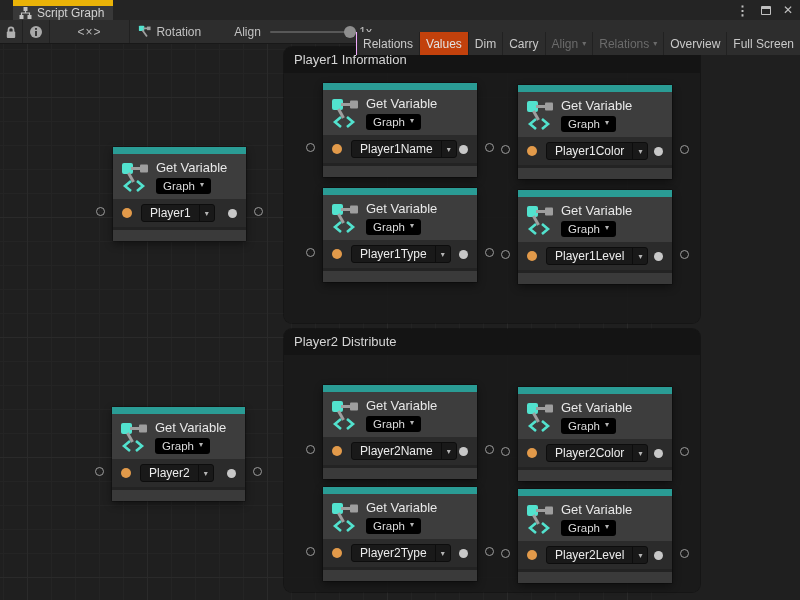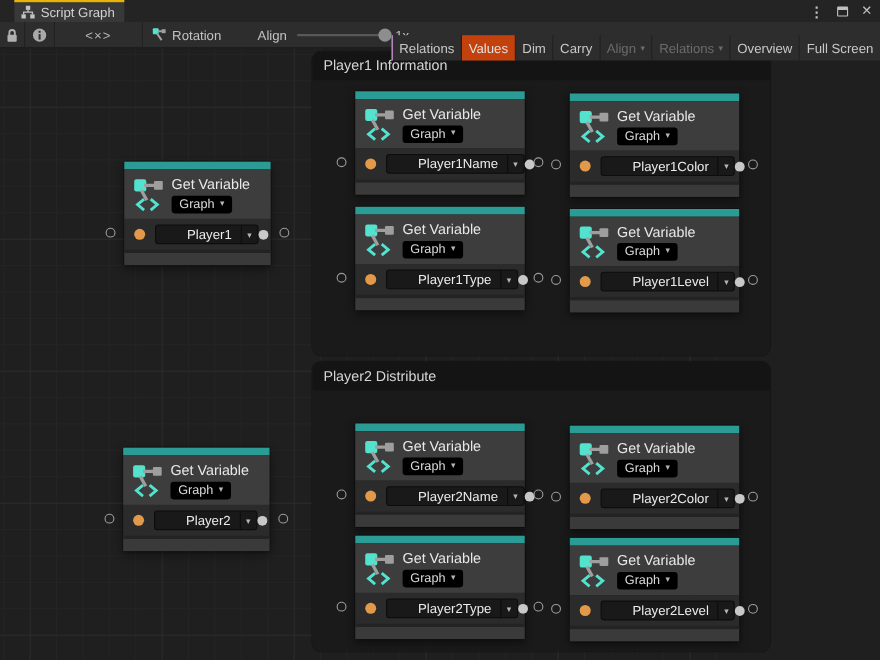--- a/index.html
+++ b/index.html
@@ -7,21 +7,21 @@
   body {
     position:relative; background:#1f1f1f;
     font-family:"Liberation Sans", sans-serif;
     -webkit-font-smoothing:antialiased;
   }
 
   
   #titlebar { position:absolute; top:0; left:0; right:0; height:20px; background:#242424; z-index:10; }
   .tab {
     position:absolute; left:13px; top:0; height:20px; min-width:100px;
-    background:#383838; border-top:2px solid #eab308;
+    background:#383838; border-top:6px solid #eab308;
     display:flex; align-items:center; gap:5px; padding:0 8px 0 6px;
     color:#d2d2d2; font-size:12px;
   }
   .win-controls { position:absolute; right:7px; top:0; height:20px; display:flex; align-items:center; gap:12px; color:#c0c0c0; }
   .kebab { font-size:13px; font-weight:bold; line-height:1; }
   .maxbox { width:10px; height:9px; border:1px solid #c0c0c0; border-top:3px solid #c0c0c0; border-radius:1px; }
   .closex { font-size:12px; line-height:1; }
 
   
   #toolbar { position:absolute; top:20px; left:0; right:0; height:24px; background:#2d2d2d; border-bottom:1px solid #181818; z-index:10; }
@@ -63,21 +63,21 @@
   
   .node { position:absolute; z-index:2; box-shadow:0 3px 9px rgba(0,0,0,0.45), 0 0 0 1px rgba(0,0,0,0.25); border-radius:1px; }
   .node-bar { height:7px; background:#2a9c95; }
   .node-head { height:45px; background:#3d3d3d; display:flex; align-items:center; padding:0 8px; gap:7px; }
   .node-head-col { display:flex; flex-direction:column; align-items:flex-start; gap:3px; }
   .node-title { font-size:13px; color:#e8e8e8; white-space:nowrap; }
   .graph-btn { display:inline-flex; align-items:flex-start; gap:5px; background:#000000; border-radius:3px; padding:2px 7px; font-size:11.5px; color:#dcdcdc; }
   .graph-caret, .var-caret { font-size:8px; color:#b5b5b5; }
   .node-body { position:relative; height:28px; background:#2b2b2b; display:flex; align-items:center; padding:0 9px; }
   .dot-orange { width:10px; height:10px; border-radius:50%; background:#e29a4a; flex:none; }
-  .var-dd { display:flex; align-items:stretch; margin-left:9px; background:#191919; border:1px solid #0d0d0d; border-radius:3px; height:18px;padding-left:20px; }
+  .var-dd { display:flex; align-items:stretch; margin-left:9px; background:#191919; border:1px solid #0d0d0d; border-radius:3px; height:18px; }
   .var-dd-label { padding:0 8px; font-size:12px; color:#ececec; display:flex; align-items:center; white-space:nowrap; }
   .var-dd-caret { border-left:1px solid #0d0d0d; display:flex; align-items:center; padding:0 5px; }
   .dot-gray { width:9px; height:9px; border-radius:50%; background:#c8c8c8; margin-left:auto; flex:none; }
   .node-foot { height:14px; background:#3a3a3a; border-top:3px solid #232323; }
   .port-ring { position:absolute; width:9px; height:9px; border:1.5px solid #9b9b9b; border-radius:50%; top:60px; background:transparent; }
   .port-ring.pl { left:-17px; } .port-ring.pr { right:-17px; }
 </style>
 </head>
 <body>
 

